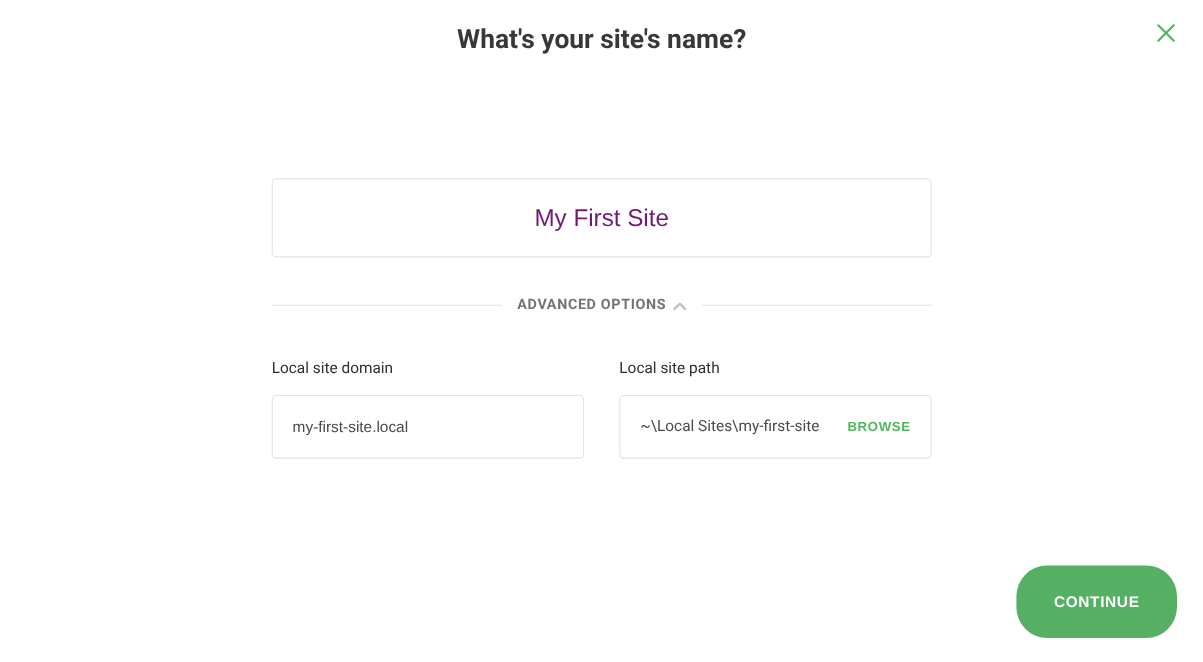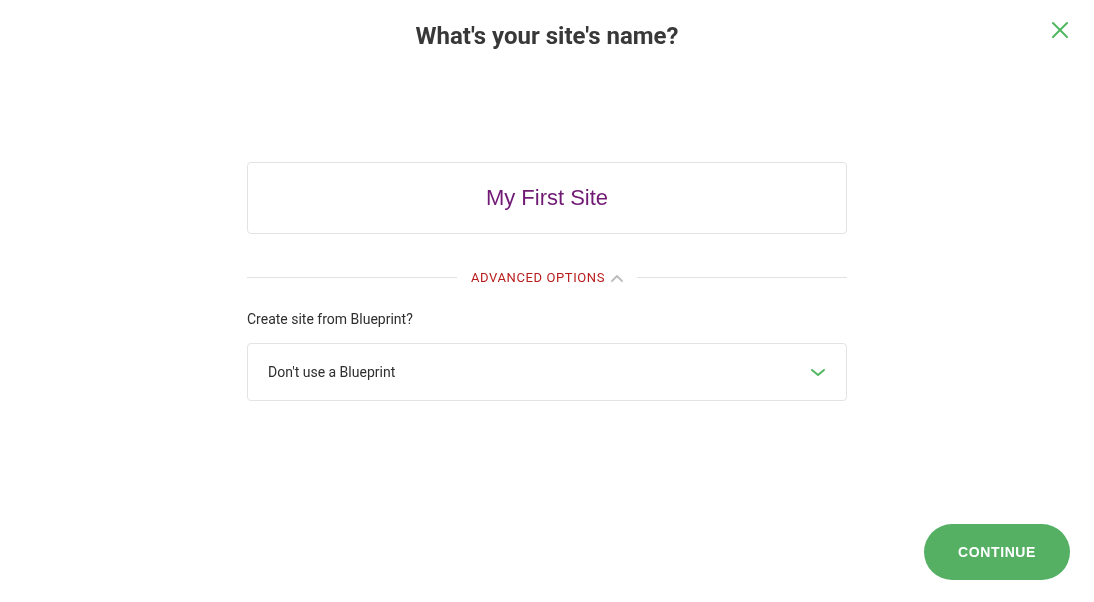--- a/index.html
+++ b/index.html
@@ -59,23 +59,23 @@
     background: #e3e3e3;
   }
   .adv-label-wrap {
     display: flex;
     align-items: center;
     gap: 6px;
     cursor: pointer;
   }
   .adv-label {
     font-size: 13px;
-    font-weight: 400;
+    font-weight: 700;
     letter-spacing: 0.6px;
-    color: #b91c1c;
+    color: #737373;
   }
   .adv-chevron {
     color: #bfbfbf;
   }
 
   .fields-grid {
     display: grid;
     grid-template-columns: 1fr 1fr;
     gap: 32px;
     margin-top: 40px;
@@ -146,21 +146,21 @@
     color: #4fb75f;
   }
 
   .continue-btn {
     position: absolute;
     right: 24px;
     bottom: 22px;
     background: #55b064;
     color: #fff;
     border: none;
-    height: 56px;
+    height: 66px;
     padding: 0 34px;
     border-radius: 28px;
     font-size: 14px;
     font-weight: 700;
     letter-spacing: 0.6px;
     cursor: pointer;
   }
 </style>
 </head>
 <body>
@@ -184,28 +184,31 @@
       <span class="adv-label">ADVANCED OPTIONS</span>
       <span class="adv-chevron">
         <svg width="12" height="8" viewBox="0 0 12 8" stroke="currentColor" stroke-width="2" fill="none" stroke-linecap="round" stroke-linejoin="round">
           <polyline points="1 6 6 1 11 6"></polyline>
         </svg>
       </span>
     </div>
     <div class="adv-line"></div>
   </div>
 
-
-  <div class="blueprint-block">
-    <div class="field-label">Create site from Blueprint?</div>
-    <div class="select-box">
-      <span class="select-value">Don't use a Blueprint</span>
-      <span class="select-chevron">
-        <svg width="16" height="10" viewBox="0 0 16 10" stroke="currentColor" stroke-width="2" fill="none" stroke-linecap="round" stroke-linejoin="round">
-          <polyline points="2 2 8 7 14 2"></polyline>
-        </svg>
-      </span>
+  <div class="fields-grid">
+    <div>
+      <div class="field-label">Local site domain</div>
+      <input class="text-input" type="text" value="my-first-site.local" style="">
+    </div>
+
+    <div>
+      <div class="field-label">Local site path</div>
+      <div class="path-row">
+        <span class="path-text">~\Local Sites\my-first-site</span>
+        <button class="browse-btn">BROWSE</button>
+      </div>
     </div>
   </div>
 
+
 </div>
 
 <button class="continue-btn">CONTINUE</button>
 
 </body></html>

